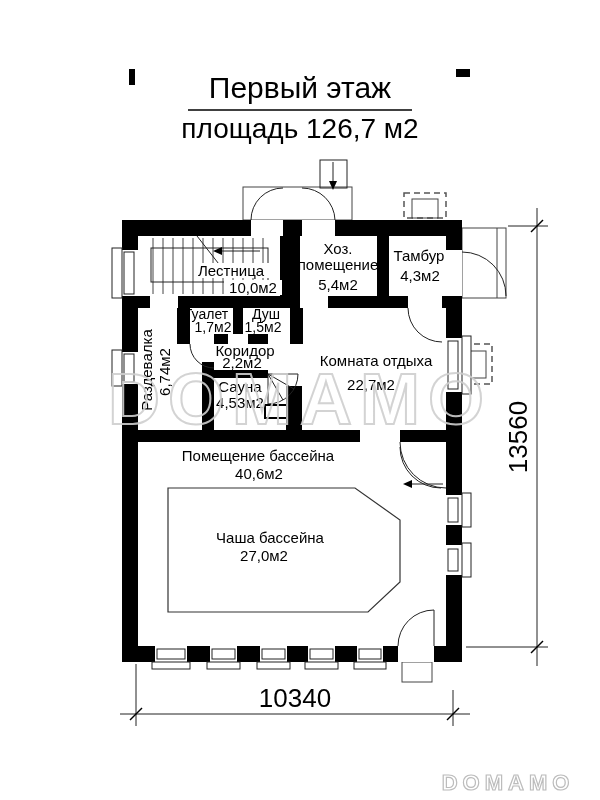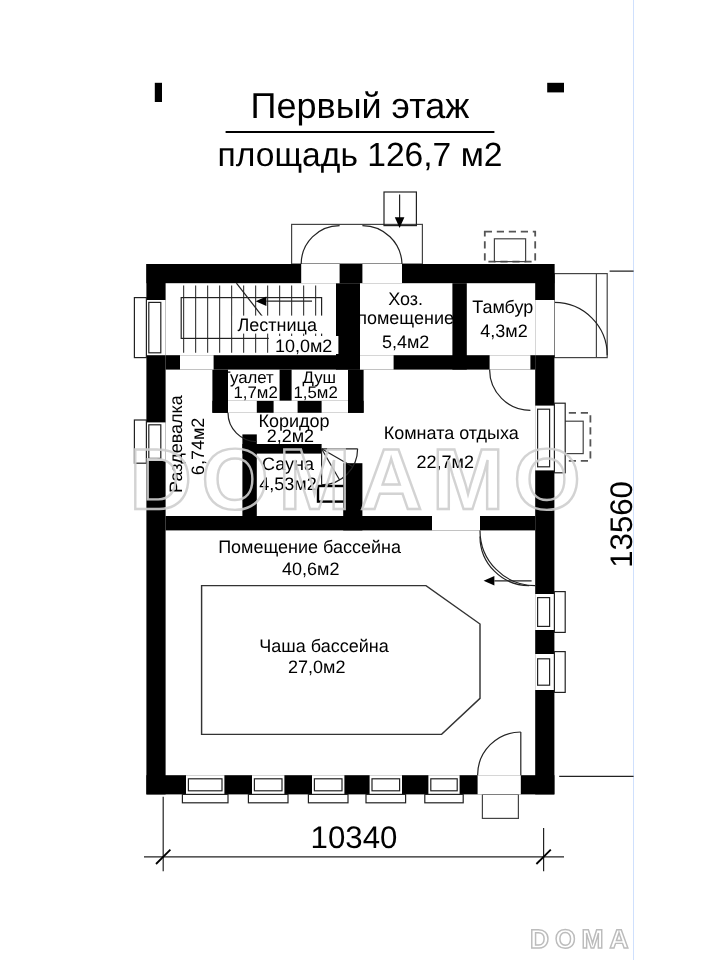--- a/index.html
+++ b/index.html
@@ -1,16 +1,16 @@
 <!DOCTYPE html>
 <html><head>
 <meta charset="utf-8">
 <style>
   html,body{margin:0;padding:0;background:#ffffff;}
-  .page{position:relative;width:528px;height:800px;background:#3b82f6;overflow:hidden;
+  .page{position:relative;width:600px;height:800px;background:#3b82f6;overflow:hidden;
         font-family:"Liberation Sans", sans-serif;}
   svg{display:block;}
   text{font-family:"Liberation Sans", sans-serif;fill:#000;}
   .title1{font-size:30px;}
   .title2{font-size:28px;}
   .room{font-size:15px;}
   .room-s{font-size:14px;}
   .dim{font-size:26px;}
   .wm{font-size:72px;font-weight:bold;letter-spacing:8px;fill:none;stroke:#cfcfcf;stroke-width:2;}
   .logo{font-size:22px;font-weight:bold;letter-spacing:5px;fill:none;stroke:#bcbcbc;stroke-width:1.2;}

